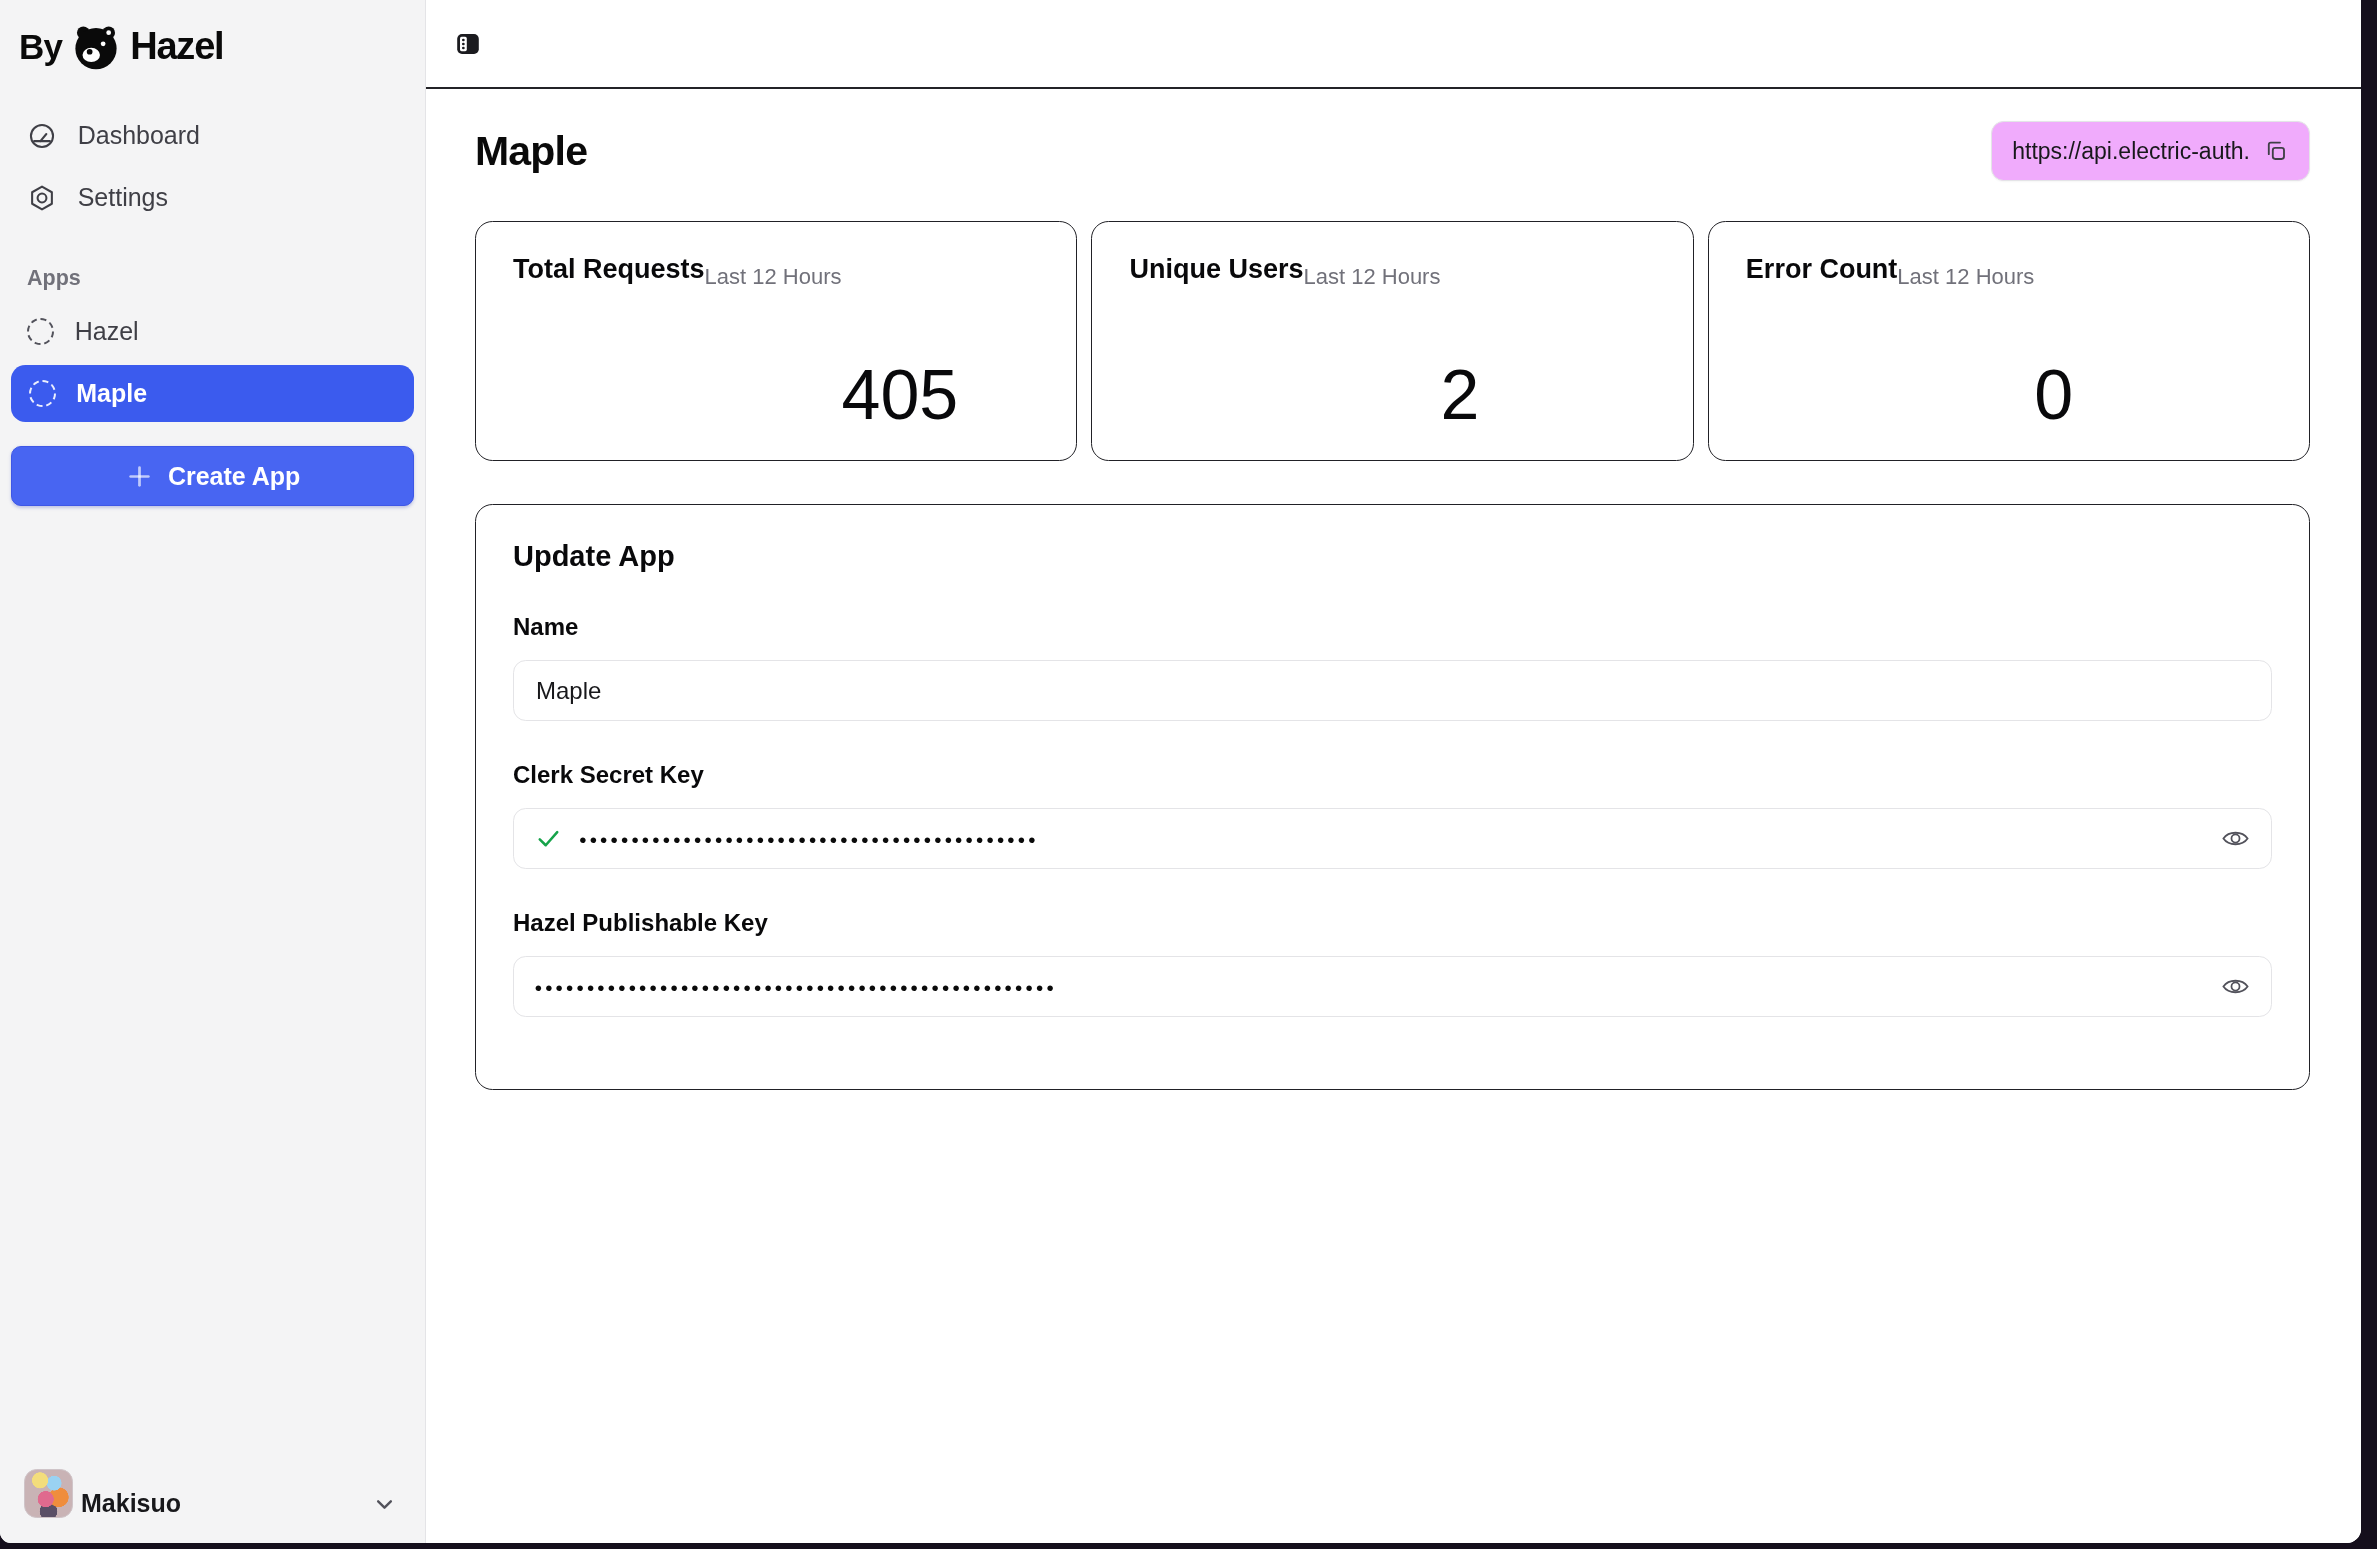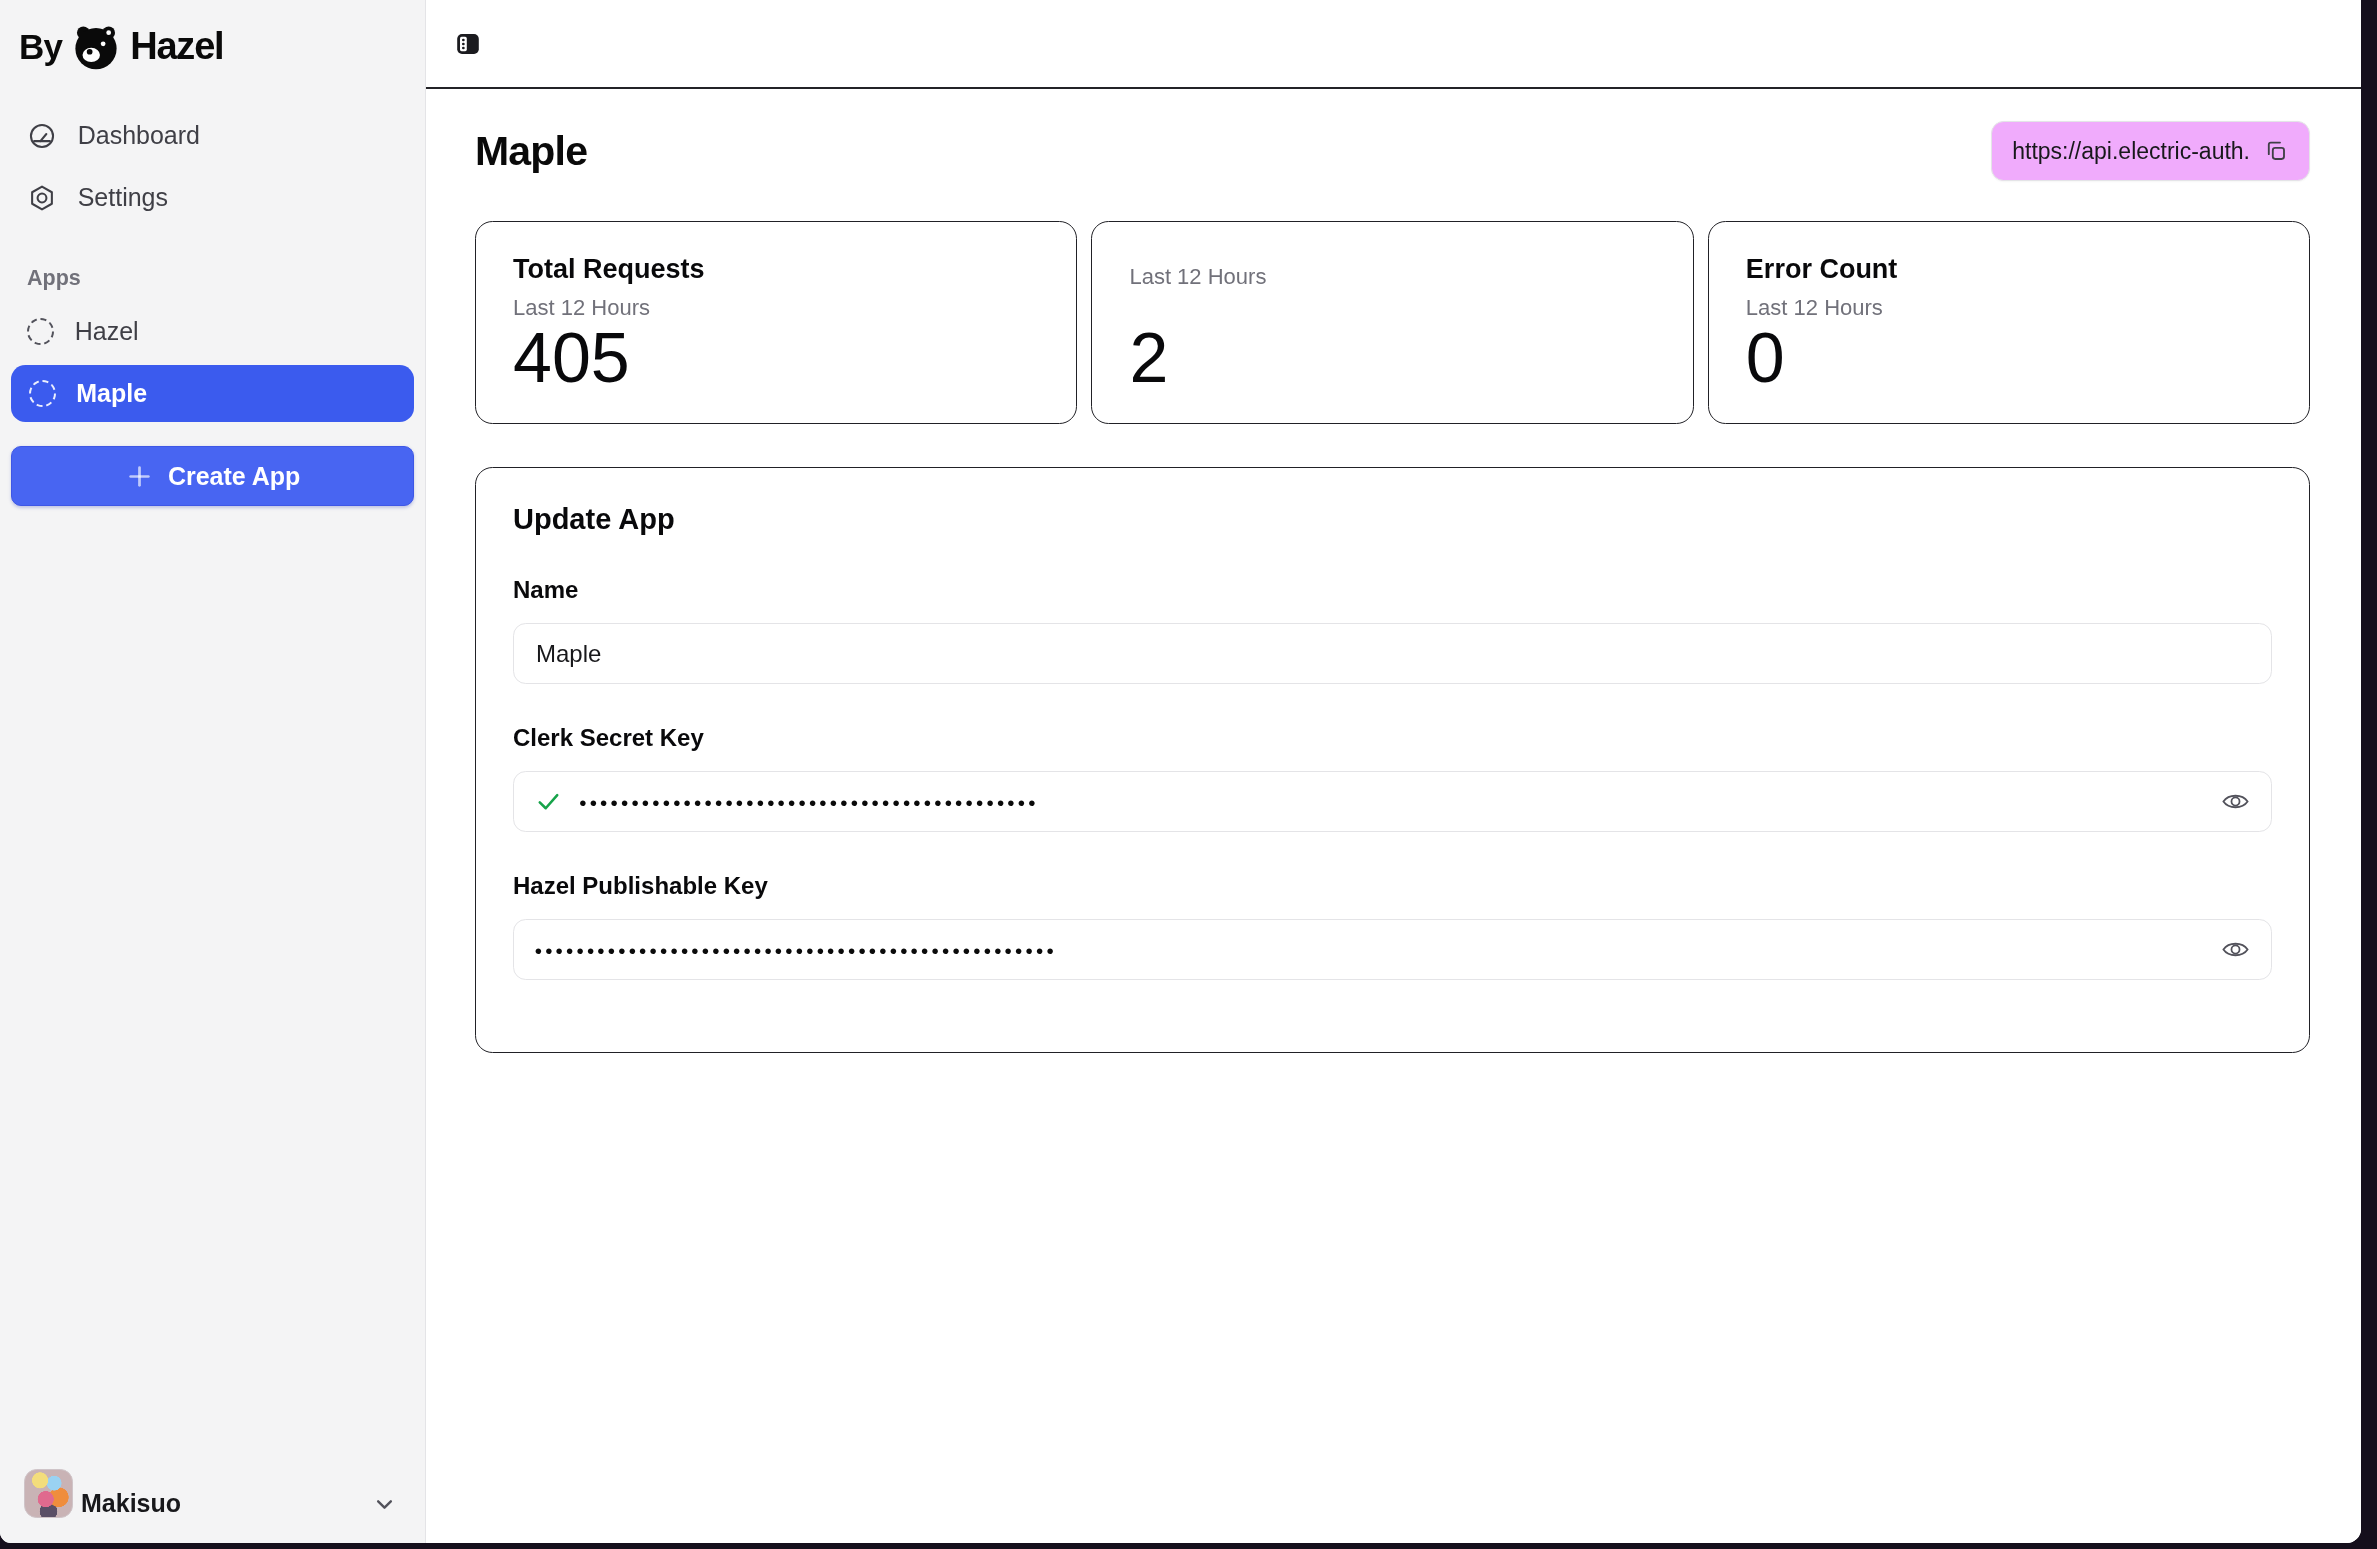--- a/index.html
+++ b/index.html
@@ -88,21 +88,21 @@
   .page-title { font-size:41px; font-weight:800; letter-spacing:-0.8px; color:#0a0a0a; }
   .url-pill {
     display:flex; align-items:center; gap:14.3px;
     height:60px; padding:0 20.7px;
     border:1.6px solid #e4e4e7; border-radius:12.7px;
     font-size:23px; color:#18181b; background:#f0abfc; cursor:pointer;
     box-shadow:0 0.8px 1.6px rgba(0,0,0,.04);
   }
   .stats { display:grid; grid-template-columns:1fr 1fr 1fr; gap:14.3px; margin-top:40px; }
   .card { border:1.6px solid #212126; border-radius:17.5px; background:#fff; }
-  .stat-card { height:203px; padding:32px 37px; display:flex; flex-direction:column; }
+  .stat-card { height:240px; padding:32px 37px; display:flex; flex-direction:row; }
   .stat-title { font-size:27px; font-weight:700; color:#09090b; }
   .stat-sub { font-size:22px; color:#71717a; margin-top:10.3px; }
   .stat-value { font-size:70px; font-weight:500; color:#09090b; margin-top:auto; line-height:.95; }
   .overview-card { margin-top:43px; padding:33px 37px 22px 37px; }
   .ov-title { font-size:27px; font-weight:700; }
   .ov-sub { font-size:22px; color:#71717a; margin-top:8.7px; }
   .chart-wrap { margin:33px 20.7px 0 20.7px; }
   .chart-wrap svg { display:block; width:100%; height:298px; overflow:visible; }
   .x-tick { text-align:right; font-size:21.5px; color:#71717a; margin-top:14.3px; padding-right:1.6px; }
   .update-card { margin-top:43px; padding:35px 37px 72px 37px; }
@@ -235,20 +235,21 @@
         </div>
       </div>
 
       <div class="stats">
         <div class="card stat-card">
           <div class="stat-title">Total Requests</div>
           <div class="stat-sub">Last 12 Hours</div>
           <div class="stat-value">405</div>
         </div>
         <div class="card stat-card">
+          <div class="stat-title">Unique Users</div>
           <div class="stat-sub">Last 12 Hours</div>
           <div class="stat-value">2</div>
         </div>
         <div class="card stat-card">
           <div class="stat-title">Error Count</div>
           <div class="stat-sub">Last 12 Hours</div>
           <div class="stat-value">0</div>
         </div>
       </div>
 

